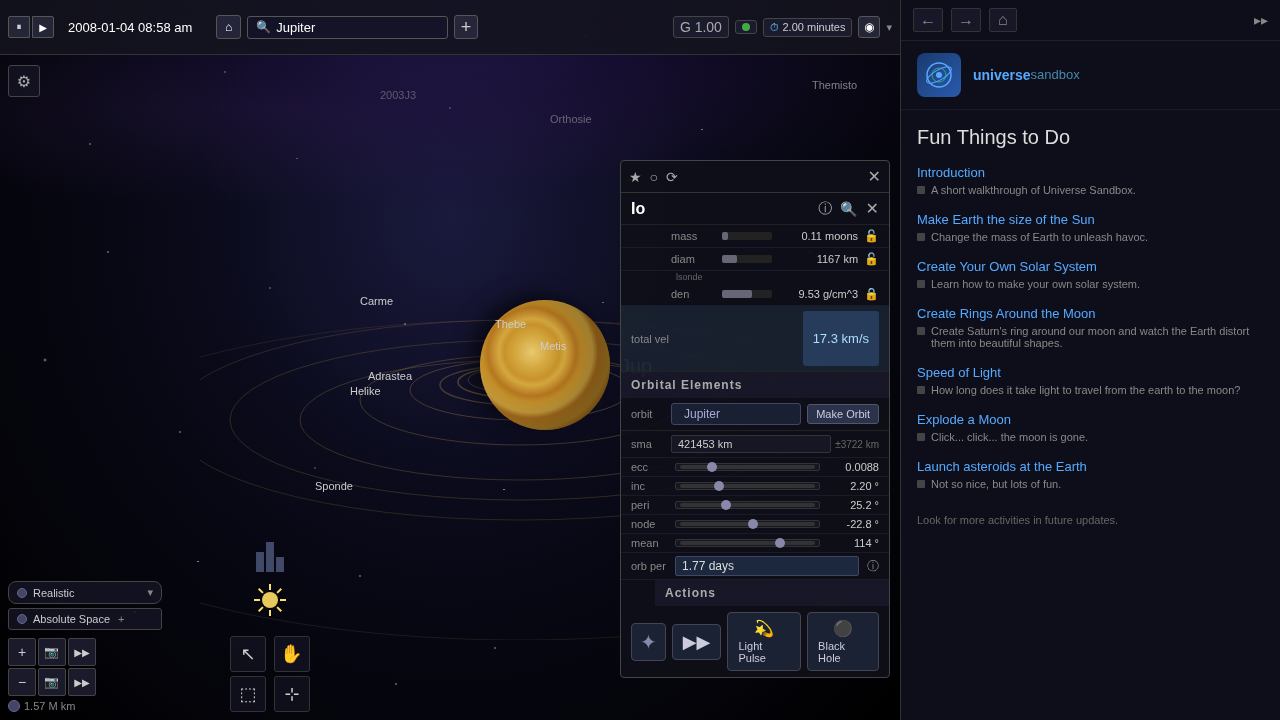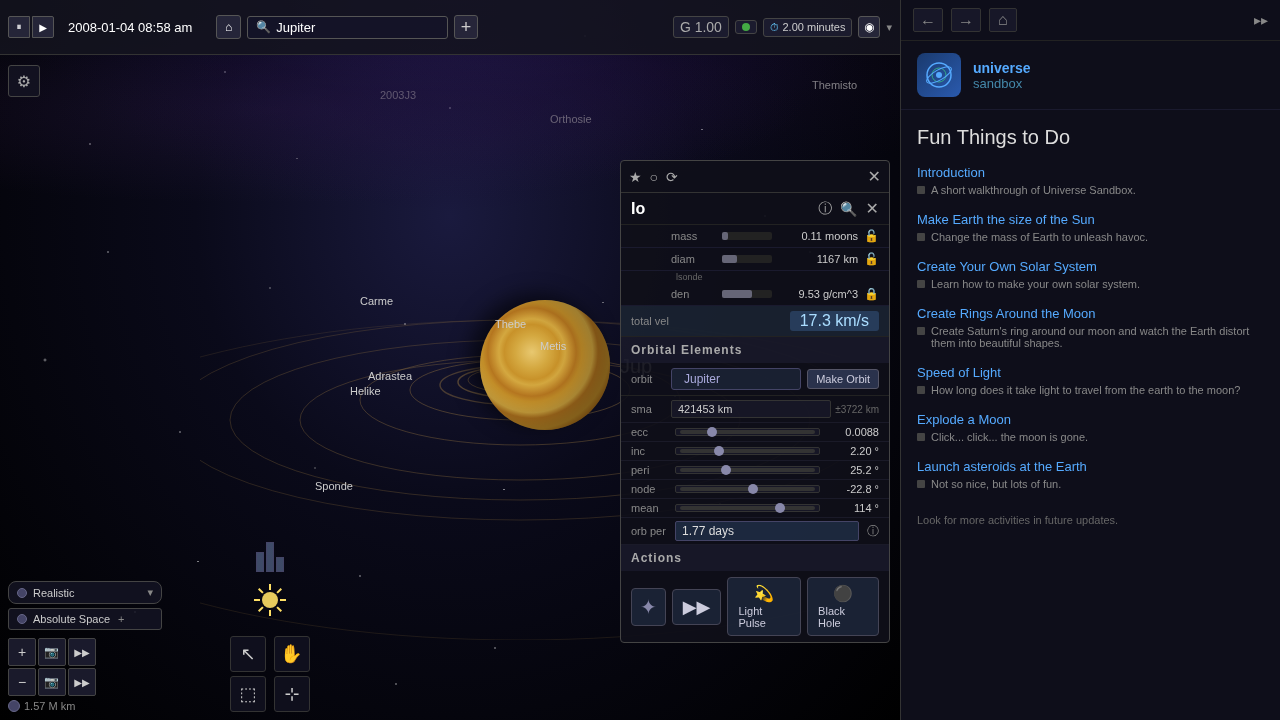--- a/index.html
+++ b/index.html
@@ -307,23 +307,23 @@
 
     #total-vel-row {
       display: flex; align-items: center; padding: 5px 10px;
       background: rgba(40,60,80,0.4);
       border-bottom: 1px solid #222;
     }
     .tvel-label { color: #888; font-size: 11px; flex: 1; }
     .tvel-val {
       background: rgba(50,80,120,0.6);
       color: #adf;
-      padding: 1px 10px;
+      padding: 20px 10px;
       border-radius: 3px;
-      font-size: 16px;
+      font-size: 13px;
     }
 
     #orbital-elements-header {
       background: rgba(30,30,50,0.6);
       padding: 6px 10px;
       color: #aaa;
       font-size: 12px;
       font-weight: bold;
       letter-spacing: 1px;
     }
@@ -399,20 +399,21 @@
     }
     .sma-hint { color: #666; font-size: 10px; margin-left: 4px; }
 
     #actions-header {
       background: rgba(30,30,50,0.6);
       padding: 6px 10px;
       color: #aaa;
       font-size: 12px;
       font-weight: bold;
       letter-spacing: 1px;
+      margin-left: 34px;
     }
 
     #actions-row {
       display: flex; align-items: center; padding: 6px 10px; gap: 6px;
     }
 
     .action-btn {
       background: rgba(30,40,60,0.8);
       border: 1px solid #445;
       border-radius: 4px;
@@ -469,21 +470,21 @@
       width: 44px; height: 44px;
       background: linear-gradient(135deg, #1a3a6e, #2a5aae);
       border-radius: 8px;
       display: flex; align-items: center; justify-content: center;
       font-size: 20px;
       color: #fff;
       flex-shrink: 0;
     }
 
     #logo-text {
-      display: flex; flex-direction: column;
+      display: flex; flex-direction: row;
     }
 
     .logo-brand { color: #5af; font-size: 14px; font-weight: bold; }
     .logo-sub { color: #48a; font-size: 13px; }
 
     
     #fun-things-title {
       padding: 16px 16px 8px;
       color: #ddd;
       font-size: 20px;

